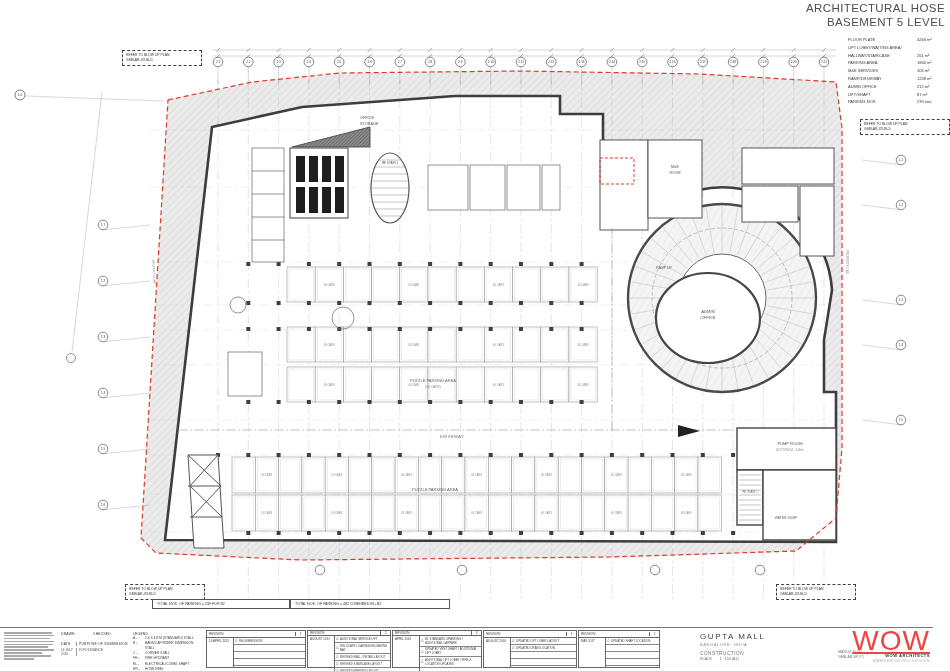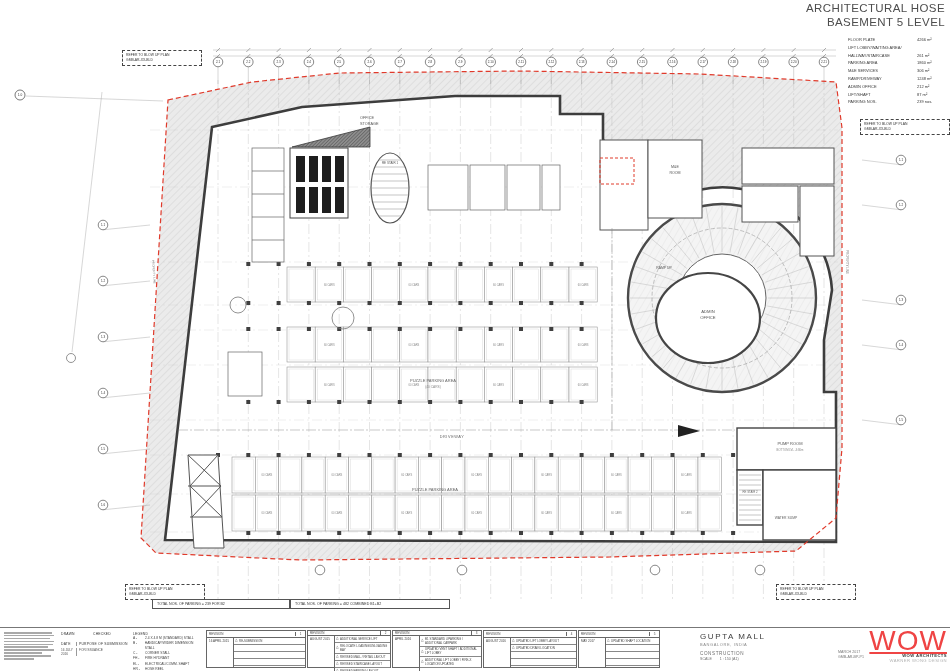--- a/index.html
+++ b/index.html
@@ -13,21 +13,21 @@
   #area-table{left:848px;top:36px;width:99px;font-size:4px;color:#3a3a3a;}
   #area-table .ar{display:flex;justify-content:space-between;line-height:1.95;}
   #area-table .ar .v{width:30px;text-align:left;}
   
   .refer-box{border:1px dashed #444;padding:2px 3px;font-size:3.4px;line-height:1.5;
              color:#333;background:#fff;width:72px;}
   
   .note-cell{border:0.5px solid #555;font-size:3.6px;color:#333;padding:2px 4px;
              display:flex;align-items:center;background:#fff;}
   
-  #titleblock{left:0;right:0;bottom:0;height:43px;border-top:1px solid #777;background:#fff;}
+  #titleblock{left:0;right:17px;bottom:0;height:43px;border-top:1px solid #777;background:#fff;}
   .greek{height:1.6px;background:#a9a9a9;margin-bottom:1.3px;}
   .tb-label{font-size:3.4px;color:#333;letter-spacing:.2px;}
   .tb-small{font-size:3.2px;color:#555;}
   #legend-items .li{font-size:3.3px;color:#444;line-height:1.55;display:flex;}
   #legend-items .li .k{width:12px;}
   
   #rev-table{display:flex;}
   .rev-col{border:0.5px solid #666;margin-right:1px;background:#fff;display:flex;flex-direction:column;}
   .rev-head{display:flex;border-bottom:0.5px solid #666;height:6px;align-items:center;}
   .rev-head .rh{flex:1;font-size:3px;color:#444;padding-left:2px;}

